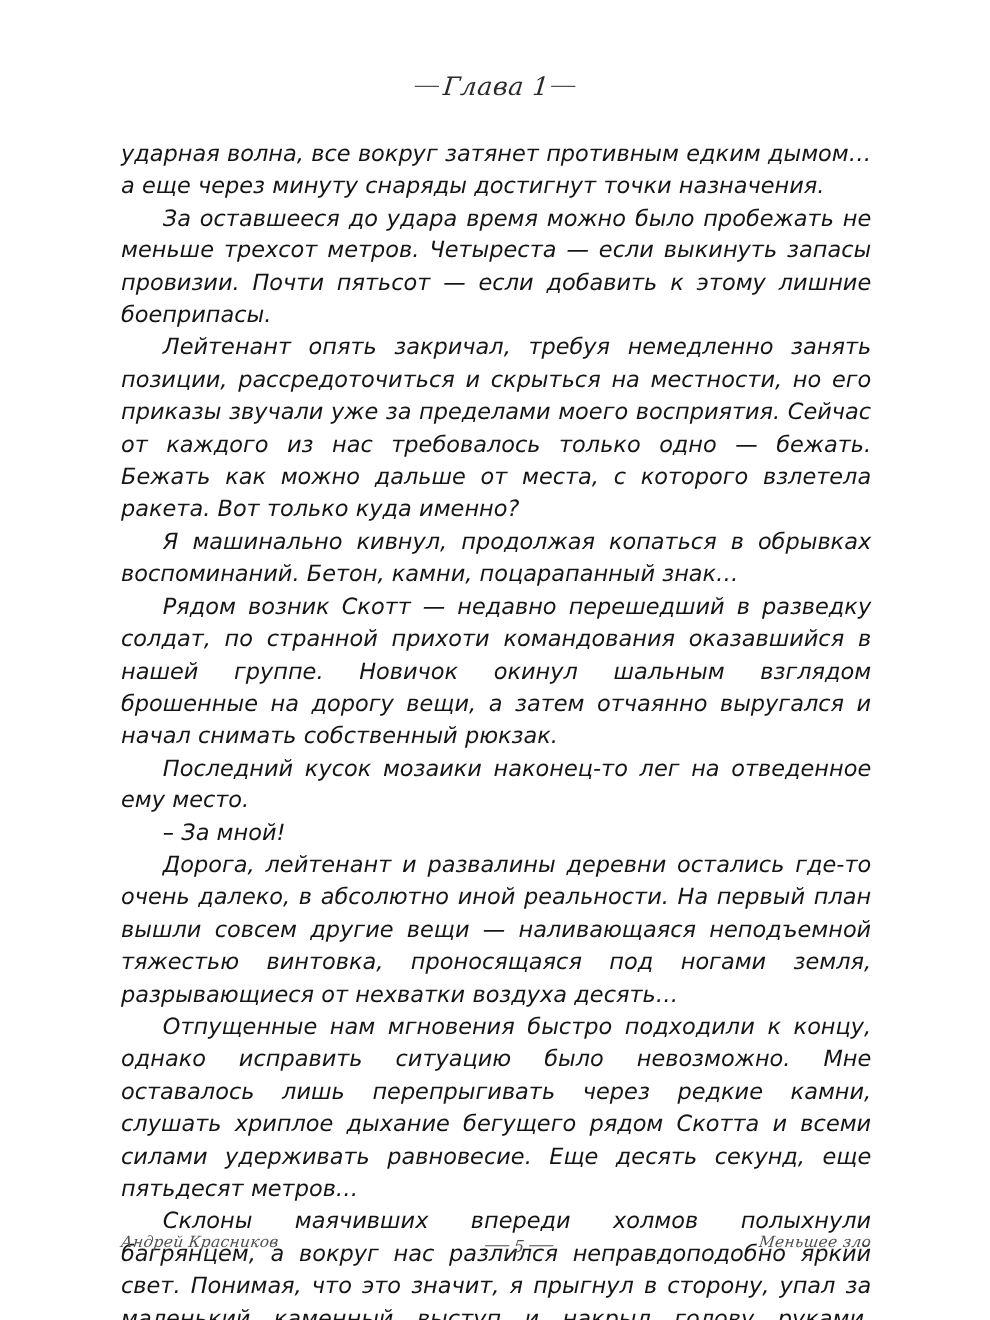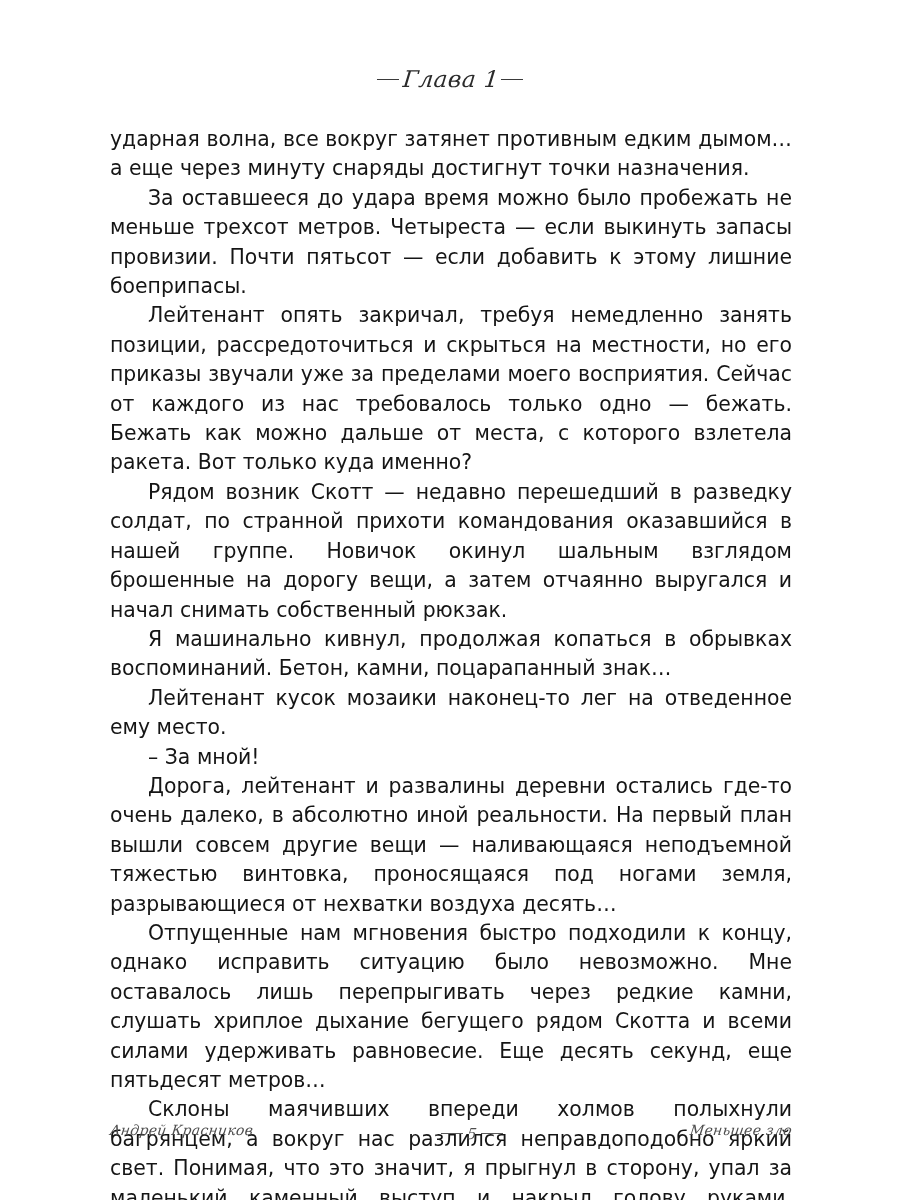--- a/index.html
+++ b/index.html
@@ -67,20 +67,21 @@
   .body-text p {
     margin: 0;
     font-size: 20.4px;
     line-height: 29.4px;
     text-align: justify;
     text-indent: 38px;
     text-justify: inter-word;
     word-spacing: 0.1px;
     hyphens: manual;
     color: #151515;
+    font-style: italic;
   }
   .body-text p.no-indent { text-indent: 0; }
   .body-text p.last-line-natural { text-align-last: left; }
 
   
   .footer {
     position: absolute;
     top: 1122px;
     left: 110px;
     width: 682px;
@@ -130,23 +131,23 @@
   <div class="running-head">
     <div class="chapter-title">
       <span class="rule left"></span><span class="ct-text">Глава 1</span><span class="rule right"></span>
     </div>
   </div>
 
   <div class="body-text">
     <p class="no-indent">ударная волна, все вокруг затянет противным едким дымом… а еще через минуту снаряды достигнут точки назначения.</p>
     <p>За оставшееся до удара время можно было пробежать не меньше трехсот метров. Четыреста — если выкинуть запасы провизии. Почти пятьсот — если добавить к этому лишние боеприпасы.</p>
     <p>Лейтенант опять закричал, требуя немедленно занять позиции, рассредоточиться и скрыться на местности, но его приказы звучали уже за пределами моего восприятия. Сейчас от каждого из нас требовалось только одно — бежать. Бежать как можно дальше от места, с которого взлетела ракета. Вот только куда именно?</p>
+    <p>Я машинально кивнул, продолжая копаться в обрывках воспоминаний. Бетон, камни, поцарапанный знак…</p>
     <p>Рядом возник Скотт — недавно перешедший в разведку солдат, по странной прихоти командования оказавшийся в нашей группе. Новичок окинул шальным взглядом брошенные на дорогу вещи, а затем отчаянно выругался и начал снимать собственный рюкзак.</p>
-    <p>Я машинально кивнул, продолжая копаться в обрывках воспоминаний. Бетон, камни, поцарапанный знак…</p>
-    <p class="last-line-natural">Лейтенант кусок мозаики наконец-то лег на отведенное ему место.</p>
+    <p class="last-line-natural">Последний кусок мозаики наконец-то лег на отведенное ему место.</p>
     <p class="last-line-natural">– За мной!</p>
     <p>Дорога, лейтенант и развалины деревни остались где-то очень далеко, в абсолютно иной реальности. На первый план вышли совсем другие вещи — наливающаяся неподъемной тяжестью винтовка, проносящаяся под ногами земля, разрывающиеся от нехватки воздуха десять…</p>
     <p>Отпущенные нам мгновения быстро подходили к концу, однако исправить ситуацию было невозможно. Мне оставалось лишь перепрыгивать через редкие камни, слушать хриплое дыхание бегущего рядом Скотта и всеми силами удерживать равновесие. Еще десять секунд, еще пятьдесят метров…</p>
     <p>Склоны маячивших впереди холмов полыхнули багрянцем, а вокруг нас разлился неправдоподобно яркий свет. Понимая, что это значит, я прыгнул в сторону, упал за маленький каменный выступ и накрыл голову руками. Неподалеку раздался тихий возглас, сменившийся глухим металлическим лязгом — новичок, хоть и с опозданием, но все же последовал моему примеру.</p>
   </div>
 
   <div class="footer">
     <div class="slot left">Андрей Красников</div>
     <div class="slot center">
       <span class="page-rule"></span>

